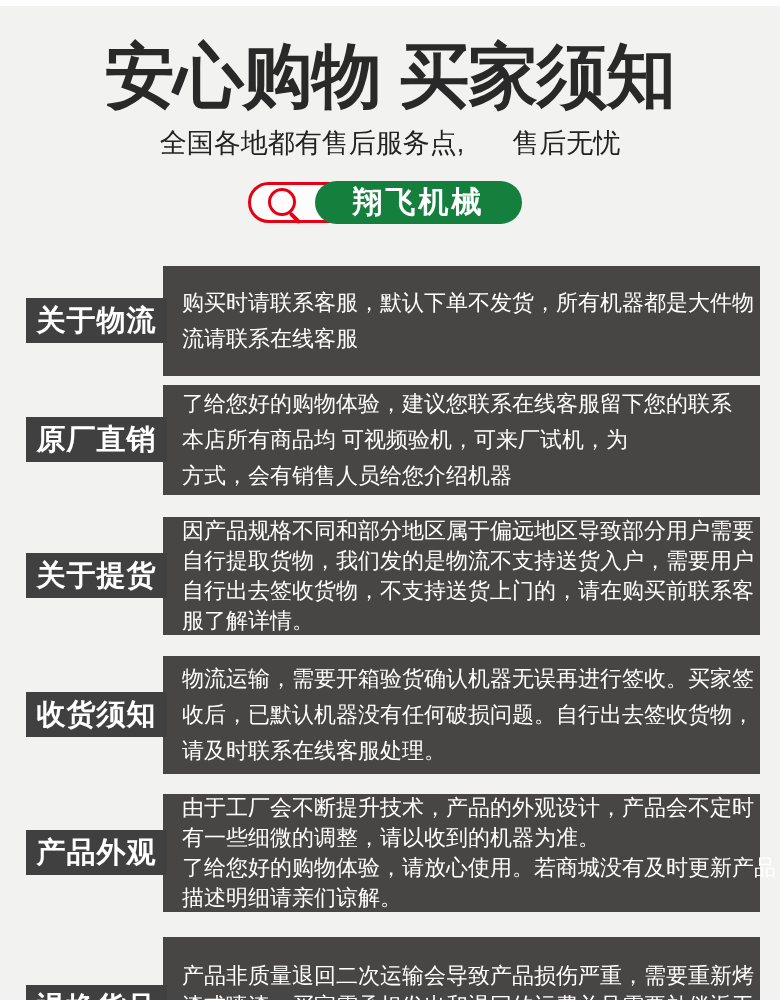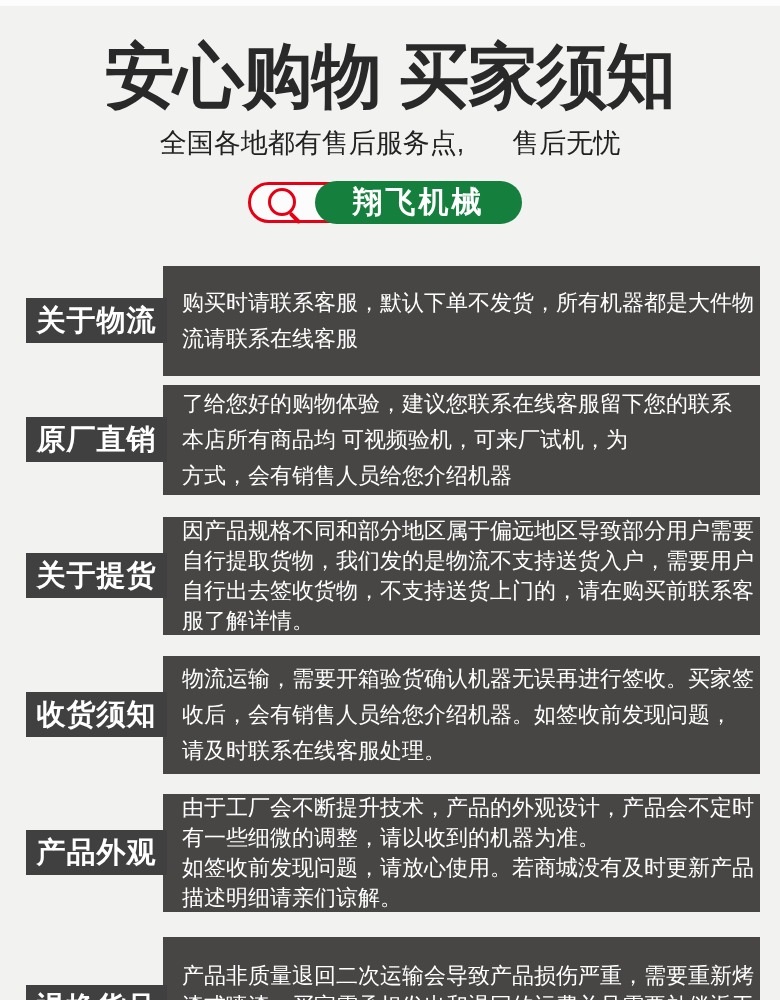--- a/index.html
+++ b/index.html
@@ -129,31 +129,31 @@
     <div class="line">自行提取货物，我们发的是物流不支持送货入户，需要用户</div>
     <div class="line">自行出去签收货物，不支持送货上门的，请在购买前联系客</div>
     <div class="line">服了解详情。</div>
   </div>
   <div class="label-box">关于提货</div>
 </div>
 
 <div class="section" id="sec3">
   <div class="content-box lh36">
     <div class="line">物流运输，需要开箱验货确认机器无误再进行签收。买家签</div>
-    <div class="line">收后，会有销售人员给您介绍机器。如签收前发现问题，</div>
+    <div class="line">收后，已默认机器没有任何破损问题。自行出去签收货物，</div>
     <div class="line">请及时联系在线客服处理。</div>
   </div>
   <div class="label-box">收货须知</div>
 </div>
 
 <div class="section" id="sec4">
   <div class="content-box lh30">
     <div class="line">由于工厂会不断提升技术，产品的外观设计，产品会不定时</div>
     <div class="line">有一些细微的调整，请以收到的机器为准。</div>
-    <div class="line">如签收前发现问题，请放心使用。若商城没有及时更新产品</div>
+    <div class="line">了给您好的购物体验，请放心使用。若商城没有及时更新产品</div>
     <div class="line">描述明细请亲们谅解。</div>
   </div>
   <div class="label-box">产品外观</div>
 </div>
 
 <div class="section" id="sec5">
   <div class="content-box lh30">
     <div class="line">产品非质量退回二次运输会导致产品损伤严重，需要重新烤</div>
     <div class="line">漆或喷漆，买家需承担发出和退回的运费并且需要补偿返工</div>
   </div>

